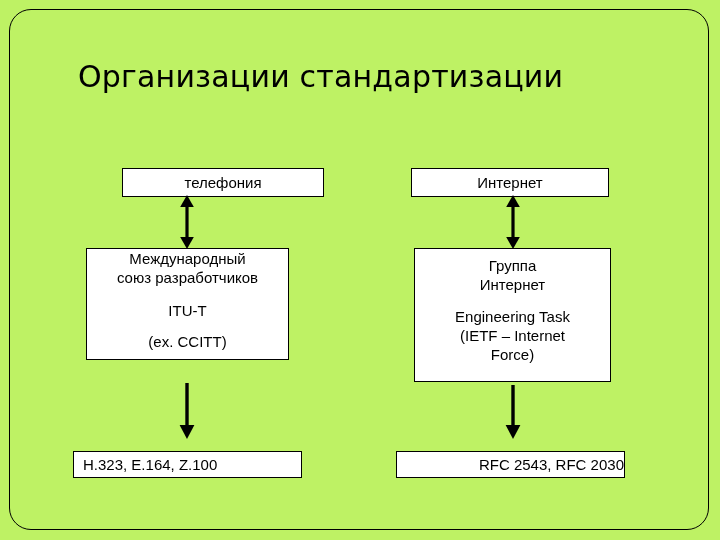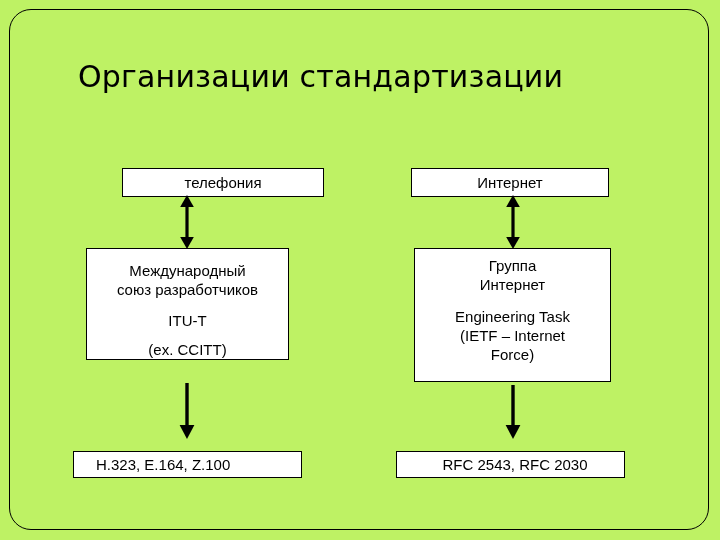--- a/index.html
+++ b/index.html
@@ -67,43 +67,43 @@
     font-size: 15px; line-height: 18px; margin-left: 36px;
   }
   #node-internet {
     left: 411px; top: 168px;  width: 198px; height: 29px;
     font-size: 15px; line-height: 18px;
   }
   #node-itu {
     left: 86px;  top: 248px;  width: 203px; height: 112px;
     font-size: 15px; line-height: 19px;
     justify-content: flex-start;
-    padding-top: 12px;
+    padding-top: 0;
   }
   #node-itu .gap-1 { height: 14px; }
   #node-itu .gap-2 { height: 12px; }
 
   #node-ietf {
     left: 414px; top: 248px;  width: 197px; height: 134px;
     font-size: 15px; line-height: 19px;
     justify-content: flex-start;
     padding-top: 7px;
   }
   #node-ietf .gap-1 { height: 13px; }
 
   #node-itu-specs {
     left: 73px;  top: 451px;  width: 229px; height: 27px;
     font-size: 15px; line-height: 18px;
     align-items: flex-start;
-    padding-left: 22px;
+    padding-left: 9px;
   }
   #node-ietf-specs {
     left: 396px; top: 451px;  width: 229px; height: 27px;
     font-size: 15px; line-height: 18px;
-    align-items: center;
+    align-items: flex-end;
     padding-left: 9px;
   }
 
   
   .arrow {
     position: absolute;
   }
   #arrow-telephony-itu  { left: 172px; top: 195px; }
   #arrow-internet-ietf  { left: 498px; top: 195px; }
   #arrow-itu-specs      { left: 172px; top: 359px; }

